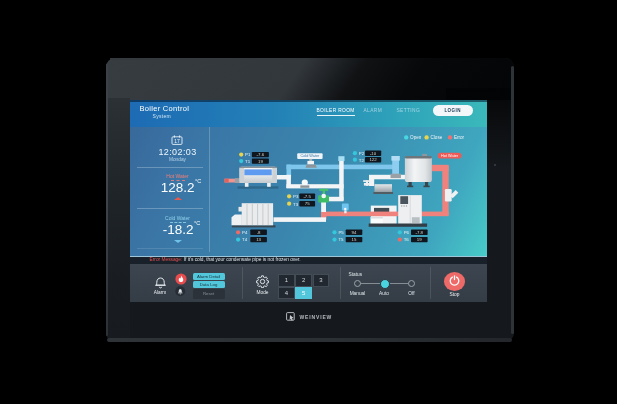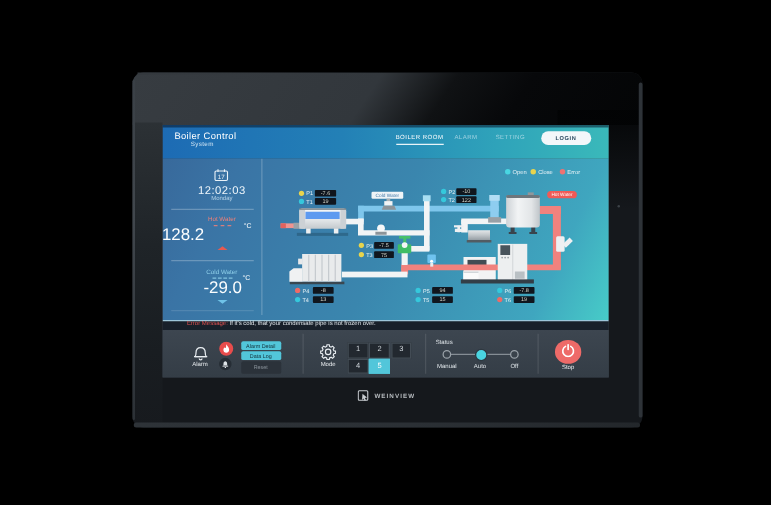--- a/index.html
+++ b/index.html
@@ -63,31 +63,31 @@
   </svg>
 
   <div class="abs" style="left:0;top:46.5px;width:96px;text-align:center;color:#eef6fb;font-size:9px;letter-spacing:0.4px;">12:02:03</div>
 
   <div class="abs" style="left:0;top:56.5px;width:96px;text-align:center;color:#b5d3e8;font-size:4.8px;">Monday</div>
 
   <div class="abs" style="left:0;top:72.5px;width:96px;text-align:center;color:#f08078;font-size:5px;">Hot Water</div>
 
   <div class="abs" style="left:41px;top:79.5px;width:14px;border-top:1px dashed rgba(240,128,120,0.85);"></div>
 
-  <div class="abs" style="left:0;top:80px;width:65px;text-align:left;color:#fbfdfe;font-size:13.5px;">128.2</div>
+  <div class="abs" style="left:0;top:80px;width:65px;text-align:right;color:#fbfdfe;font-size:13.5px;">128.2</div>
 
   <div class="abs" style="left:65.5px;top:78px;color:#fbfdfe;font-size:5.5px;">°C</div>
 
   <div class="abs" style="left:44px;top:97.4px;width:0;height:0;border-left:4px solid transparent;border-right:4px solid transparent;border-bottom:3.6px solid #e85a50;"></div>
 
   <div class="abs" style="left:0;top:114.8px;width:96px;text-align:center;color:#8fd0ea;font-size:5px;">Cold Water</div>
 
   <div class="abs" style="left:40px;top:121.8px;width:16px;border-top:1px dashed rgba(143,208,234,0.85);"></div>
 
-  <div class="abs" style="left:0;top:122.3px;width:64px;text-align:right;color:#fbfdfe;font-size:13.5px;">-29.0</div>
+  <div class="abs" style="left:0;top:122.3px;width:64px;text-align:right;color:#fbfdfe;font-size:13.5px;">-18.2</div>
 
   <div class="abs" style="left:64.5px;top:120.3px;color:#fbfdfe;font-size:5.5px;">°C</div>
 
   <div class="abs" style="left:44px;top:139.7px;width:0;height:0;border-left:4px solid transparent;border-right:4px solid transparent;border-top:3.6px solid #6fc3e8;"></div>
 
   <svg class="abs" style="left:79px;top:27px;" width="278" height="129" viewBox="208.5 127 278 129" font-family="Liberation Sans">
 
     <g>
       <circle cx="405.7" cy="137.4" r="2.2" fill="#49d6e2"></circle>
       <text x="409.6" y="139.2" font-size="4.6" fill="#eaf4f8">Open</text>

